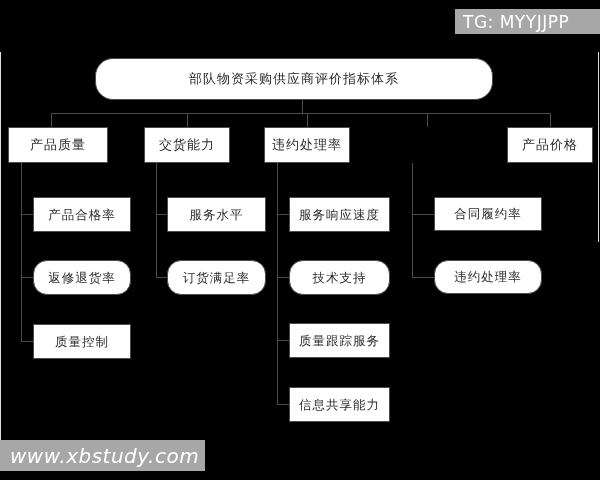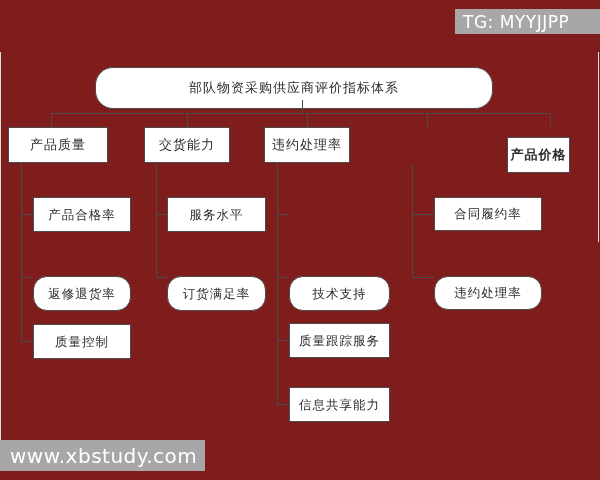--- a/index.html
+++ b/index.html
@@ -1,50 +1,50 @@
 <!DOCTYPE html>
 <html><head>
 <meta charset="utf-8">
 <style>
   html, body { margin: 0; padding: 0; background: #ffffff; }
   .screen {
     position: relative;
     width: 600px; height: 480px;
-    background: #7f1d1d;
+    background: #000000;
     font-family: "DejaVu Sans", "Liberation Sans", sans-serif;
     overflow: hidden;
   }
   
   .edge { position: absolute; background: #dcdcdc; }
 
   
   .node {
     position: absolute;
     box-sizing: border-box;
     border: 1px solid #4b4b4b;
     background: #ffffff;
     color: #2b2b2b;
     display: flex; align-items: center; justify-content: center;
     font-size: 13px;
     letter-spacing: 1px;
     text-align: center;
     line-height: 1.1;
   }
-  .root  { left: 95px;  top: 67px;  width: 398px; height: 42px; border-radius: 18px; }
+  .root  { left: 95px;  top: 58px;  width: 398px; height: 42px; border-radius: 18px; }
   .b1 { left: 8px;   top: 127px; width: 100px; height: 36px; }
   .b2 { left: 144px; top: 127px; width: 86px; height: 36px; }
   .b3 { left: 264px; top: 127px; width: 86px; height: 36px; }
   .b4 { left: 384px; top: 127px; width: 86px; height: 36px; }
-  .b5 { left: 507px; top: 137px; width: 63px; height: 36px; font-weight: bold; }
+  .b5 { left: 507px; top: 127px; width: 86px; height: 36px; }
 
   .c1 { left: 33px;  width: 98px;  height: 35px; font-size: 12.5px; }
   .c2 { left: 167px; width: 99px;  height: 35px; font-size: 12.5px; }
   .c3 { left: 289px; width: 101px; height: 35px; font-size: 12.5px; }
   .c4 { left: 434px; width: 108px;  height: 34px; font-size: 12.5px; }
-  .r1 { top: 197px; } .r2 { top: 276px; border-radius: 14px; }
+  .r1 { top: 197px; } .r2 { top: 260px; border-radius: 14px; }
   .r3a { top: 324px; } .r3b { top: 323px; } .r4 { top: 387px; }
 
   
   .ln { position: absolute; background: #4b4b4b; }
 
   
   .badge {
     position: absolute;
     background: #a7a7a7;
     color: #ffffff;
@@ -52,20 +52,21 @@
   }
   .badge-top {
     left: 455px; top: 9px; width: 145px; height: 25px;
     font-size: 17px; padding-left: 8px; box-sizing: border-box;
     letter-spacing: 0.5px;
   }
   .badge-bottom {
     left: 0; top: 440px; width: 205px; height: 31px;
     font-size: 20px; padding-left: 10px; box-sizing: border-box;
     letter-spacing: 0.5px;
+    font-style: italic;
   }
 </style>
 </head>
 <body>
 
 <div class="screen">
 
   <div class="edge" style="left:0; top:52px; width:1px; height:419px;"></div>
   <div class="edge" style="left:598px; top:52px; width:1px; height:190px;"></div>
 
@@ -106,20 +107,21 @@
   <div class="ln" style="left:412px; top:214px; width:22px; height:1px;"></div>
   <div class="ln" style="left:412px; top:277px; width:22px; height:1px;"></div>
 
   <div class="node c1 r1">产品合格率</div>
   <div class="node c1 r2">返修退货率</div>
   <div class="node c1 r3a">质量控制</div>
 
   <div class="node c2 r1">服务水平</div>
   <div class="node c2 r2">订货满足率</div>
 
+  <div class="node c3 r1">服务响应速度</div>
   <div class="node c3 r2">技术支持</div>
   <div class="node c3 r3b">质量跟踪服务</div>
   <div class="node c3 r4">信息共享能力</div>
 
   <div class="node c4 r1">合同履约率</div>
   <div class="node c4 r2">违约处理率</div>
 
 </div>
 
 </body></html>

